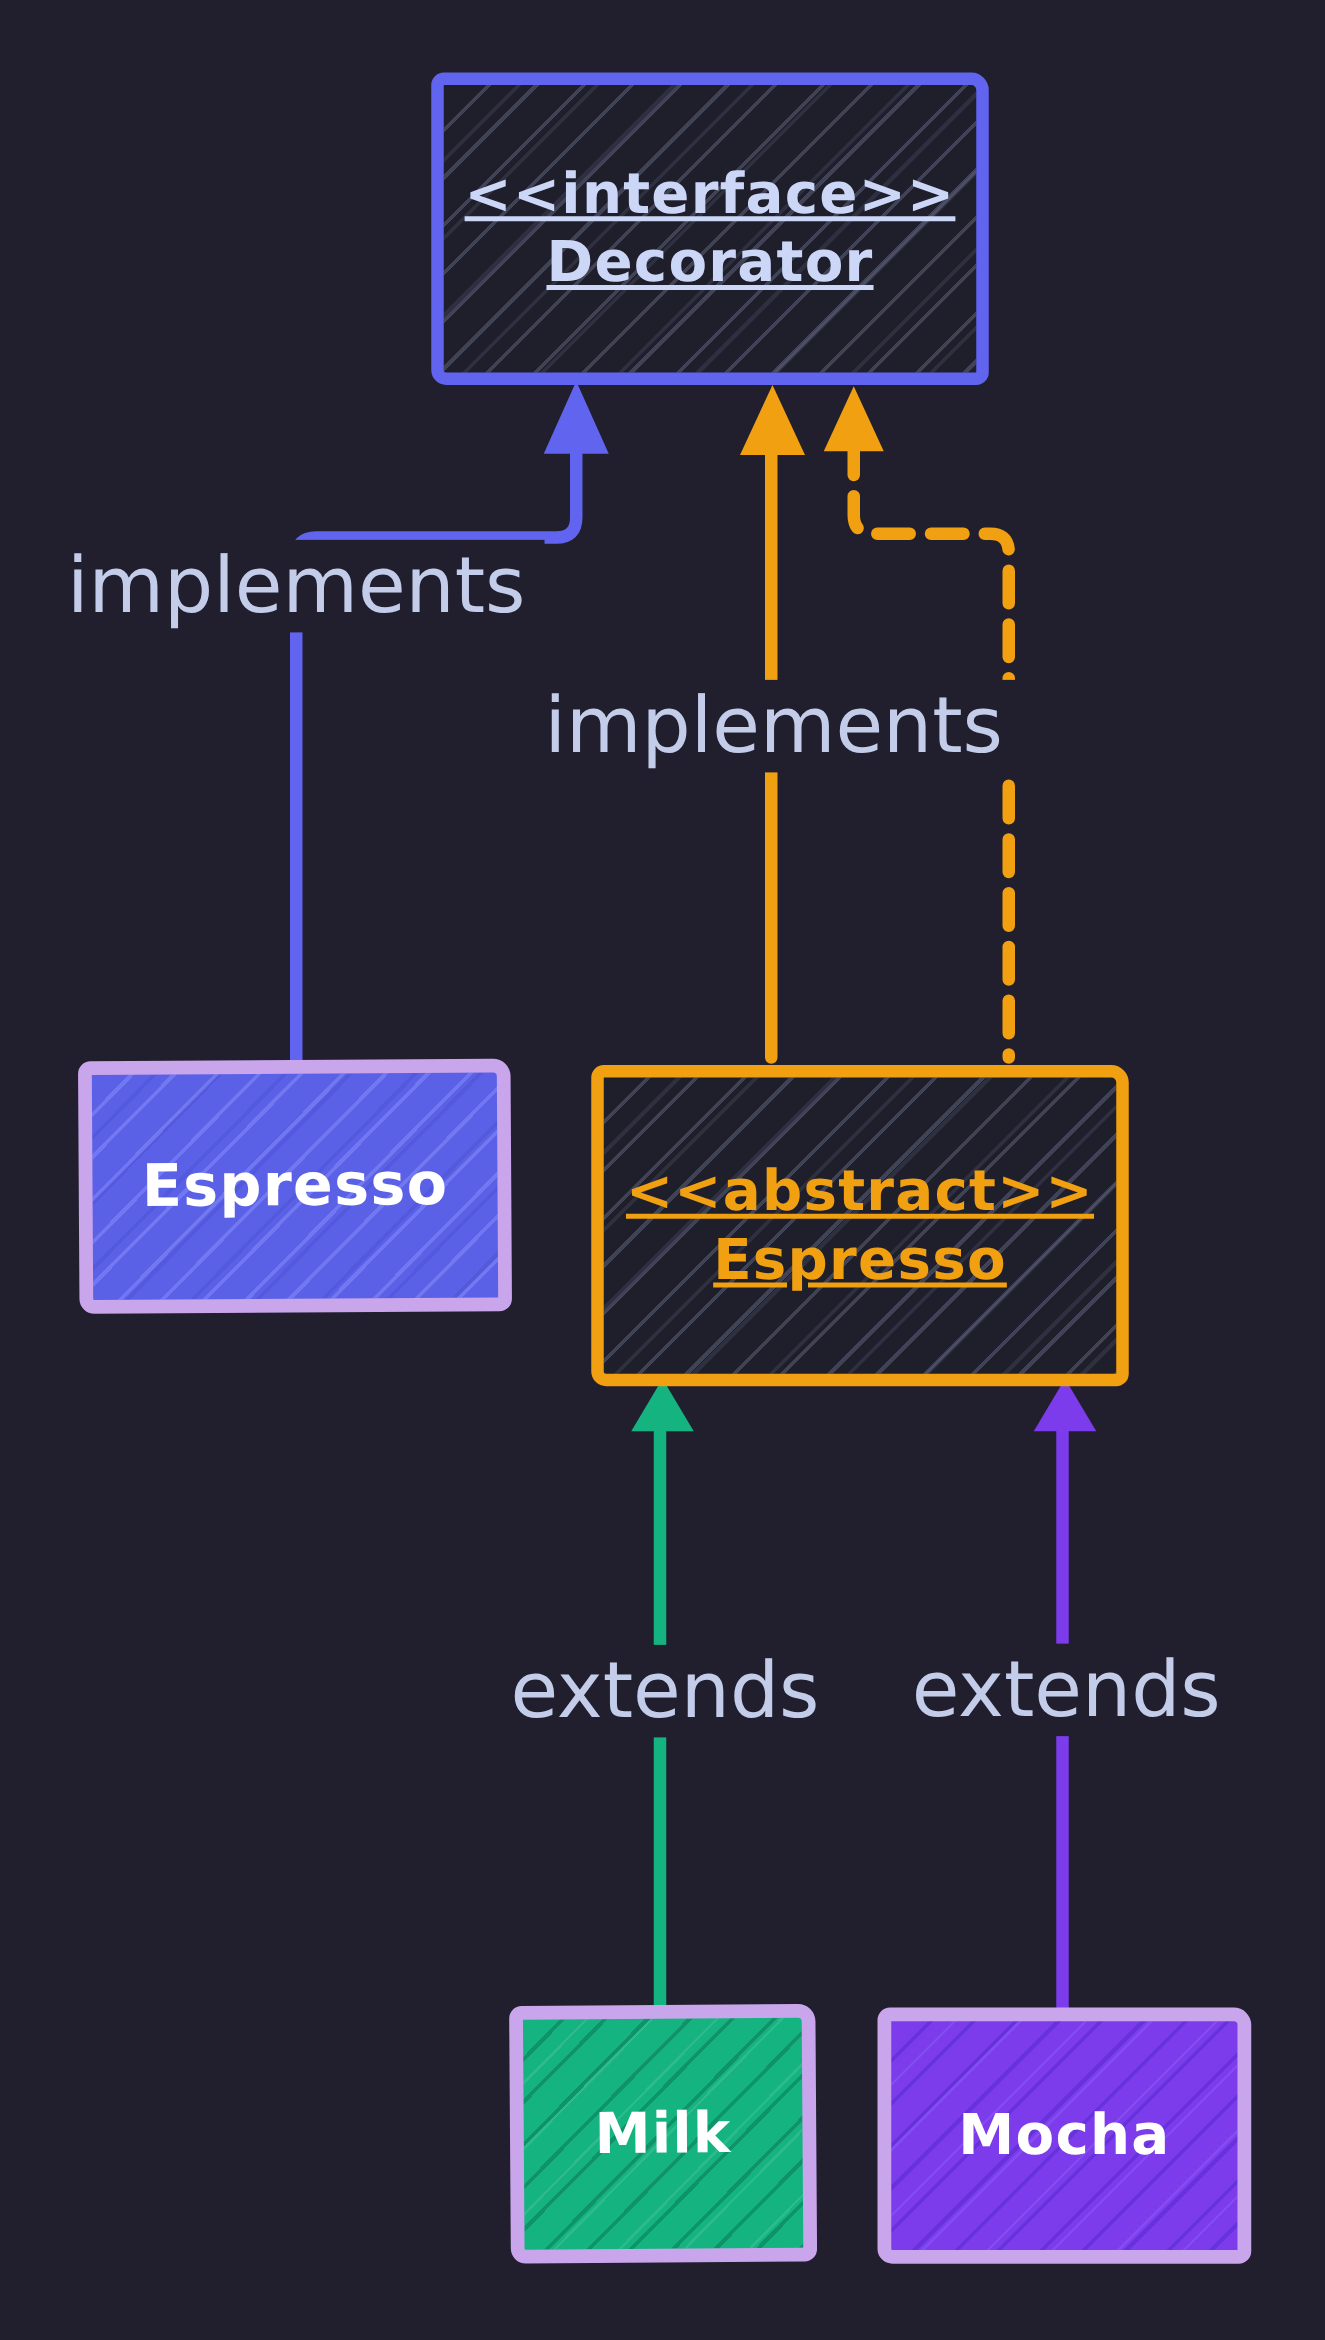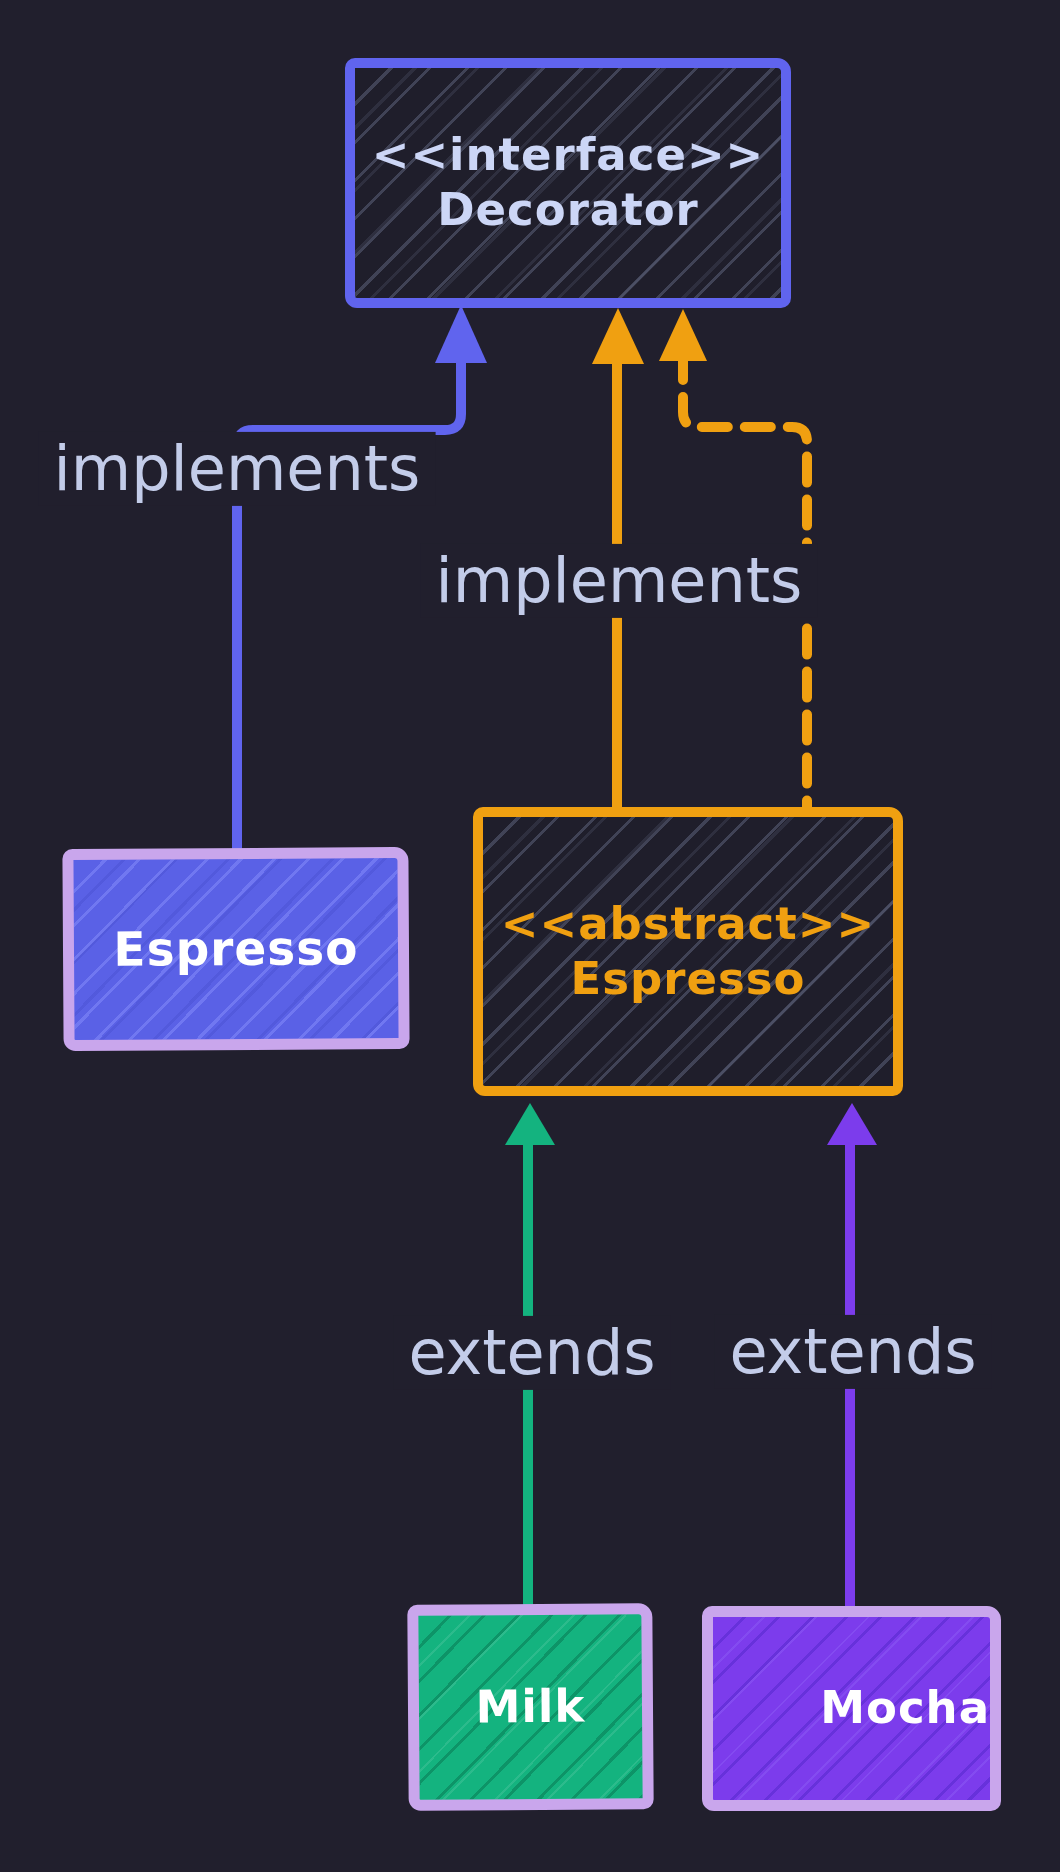--- a/index.html
+++ b/index.html
@@ -33,29 +33,30 @@
     font-weight:bold;
     letter-spacing:1px;
     line-height:1.22;
     white-space:nowrap;
   }
   .hatch-dark{
     background-color:var(--panel,#1f1e2b);
     background-image:
       repeating-linear-gradient(135deg, rgba(150,162,198,0) 0 24px, rgba(150,162,198,0.28) 24px 27px),
       repeating-linear-gradient(135deg, rgba(150,162,198,0) 0 41px, rgba(150,162,198,0.13) 41px 44px);
+    text-decoration: underline;
   }
   .node-beverage{
     left:345px;top:58px;width:446px;height:250px;
     border:10px solid var(--indigo,#6064ee);
     color:var(--titletext,#ccd6f6);
     font-size:45px;
   }
   .node-decorator{
-    left:473px;top:807px;width:430px;height:289px;
+    left:473px;top:852px;width:430px;height:257px;
     border:10px solid var(--orange,#f0a011);
     color:var(--orange,#f0a011);
     font-size:45px;
   }
   .node-espresso{
     left:63px;top:848px;width:346px;height:202px;
     border:11px solid var(--lavender,#c9a6ec);
     background-color:var(--espresso,#5a61e6);
     background-image:
       repeating-linear-gradient(135deg, rgba(131,138,250,0) 0 21px, rgba(131,138,250,0.55) 21px 24px),
@@ -77,21 +78,20 @@
   }
   .node-mocha{
     left:702px;top:1606px;width:299px;height:205px;
     border:11px solid var(--lavender,#c9a6ec);
     background-color:var(--purple,#7c3cec);
     background-image:
       repeating-linear-gradient(135deg, rgba(86,40,205,0) 0 21px, rgba(86,40,205,0.55) 21px 24px),
       repeating-linear-gradient(135deg, rgba(150,110,250,0) 0 35px, rgba(150,110,250,0.30) 35px 37px);
     color:var(--white,#ffffff);
     font-size:45px;
-    align-items:flex-end;
   }
   .edge-label{
     position:absolute;
     transform:translate(-50%,-50%);
     background:var(--bg,#211f2d);
     color:var(--labeltext,#c3cce9);
     font-size:62px;
     padding:3px 15px;
     white-space:nowrap;
     line-height:1.1;

